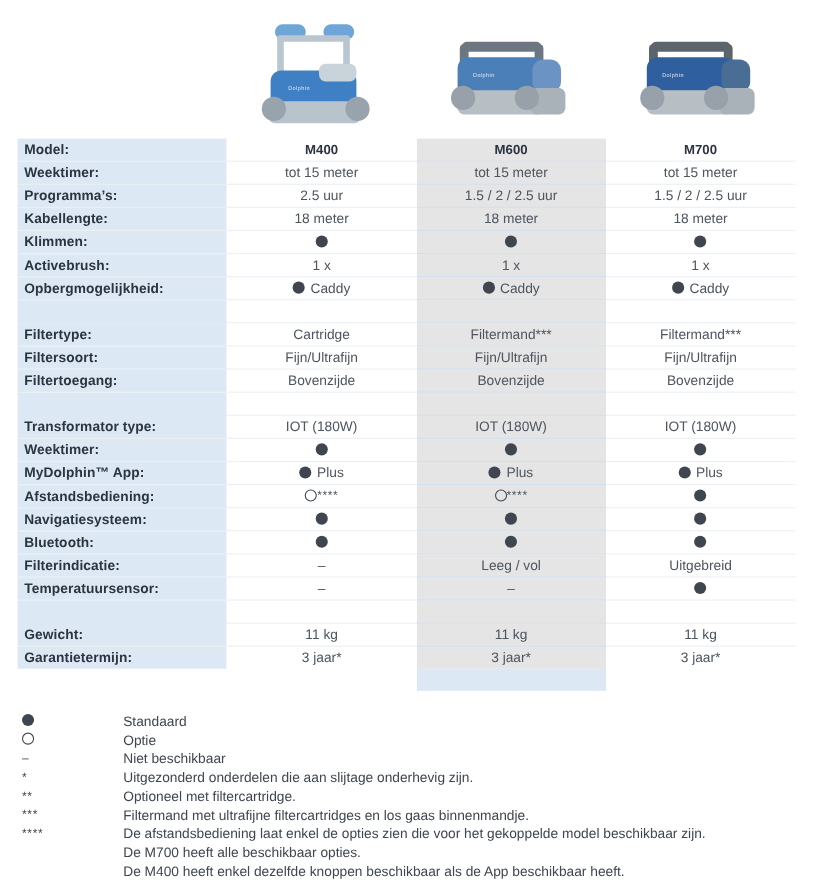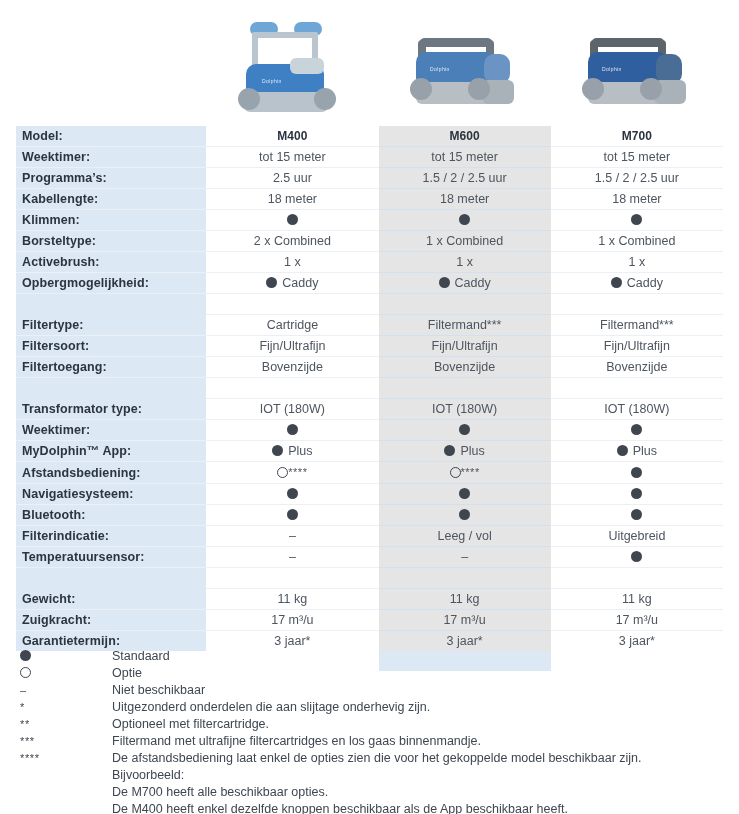--- a/index.html
+++ b/index.html
@@ -263,26 +263,20 @@
             <td class="val hl">18 meter</td>
             <td class="val">18 meter</td>
           </tr>
           <tr>
             <td class="lbl">Klimmen:</td>
             <td class="val"><span><span class="dot"></span></span></td>
             <td class="val hl"><span><span class="dot"></span></span></td>
             <td class="val"><span><span class="dot"></span></span></td>
           </tr>
           <tr>
-            <td class="lbl">Borsteltype:</td>
-            <td class="val">2 x Combined</td>
-            <td class="val hl">1 x Combined</td>
-            <td class="val">1 x Combined</td>
-          </tr>
-          <tr>
             <td class="lbl">Activebrush:</td>
             <td class="val">1 x</td>
             <td class="val hl">1 x</td>
             <td class="val">1 x</td>
           </tr>
           <tr>
             <td class="lbl">Opbergmogelijkheid:</td>
             <td class="val"><span><span class="dot"></span><span class="mark-text">Caddy</span></span></td>
             <td class="val hl"><span><span class="dot"></span><span class="mark-text">Caddy</span></span></td>
             <td class="val"><span><span class="dot"></span><span class="mark-text">Caddy</span></span></td>
@@ -369,26 +363,20 @@
             <td class="lbl"></td>
             <td class="val">&nbsp;</td>
             <td class="val hl">&nbsp;</td>
             <td class="val">&nbsp;</td>
           </tr>
           <tr>
             <td class="lbl">Gewicht:</td>
             <td class="val">11 kg</td>
             <td class="val hl">11 kg</td>
             <td class="val">11 kg</td>
-          </tr>
-          <tr>
-            <td class="lbl">Zuigkracht:</td>
-            <td class="val">17 m³/u</td>
-            <td class="val hl">17 m³/u</td>
-            <td class="val">17 m³/u</td>
           </tr>
           <tr class="last">
             <td class="lbl">Garantietermijn:</td>
             <td class="val">3 jaar*</td>
             <td class="val hl">3 jaar*</td>
             <td class="val">3 jaar*</td>
           </tr>
           <tr class="tail">
             <td class="lbl">&nbsp;</td>
             <td class="val">&nbsp;</td>
@@ -423,24 +411,20 @@
       <div class="legend-row">
         <div class="legend-sym">***</div>
         <div class="legend-txt">Filtermand met ultrafijne filtercartridges en los gaas binnenmandje.</div>
       </div>
       <div class="legend-row">
         <div class="legend-sym">****</div>
         <div class="legend-txt">De afstandsbediening laat enkel de opties zien die voor het gekoppelde model beschikbaar zijn.</div>
       </div>
       <div class="legend-row cont">
         <div class="legend-sym"></div>
-        <div class="legend-txt">Bijvoorbeeld:</div>
-      </div>
-      <div class="legend-row cont">
-        <div class="legend-sym"></div>
         <div class="legend-txt">De M700 heeft alle beschikbaar opties.</div>
       </div>
       <div class="legend-row cont">
         <div class="legend-sym"></div>
         <div class="legend-txt">De M400 heeft enkel dezelfde knoppen beschikbaar als de App beschikbaar heeft.</div>
       </div>
     </div>
 
 </div>
 

